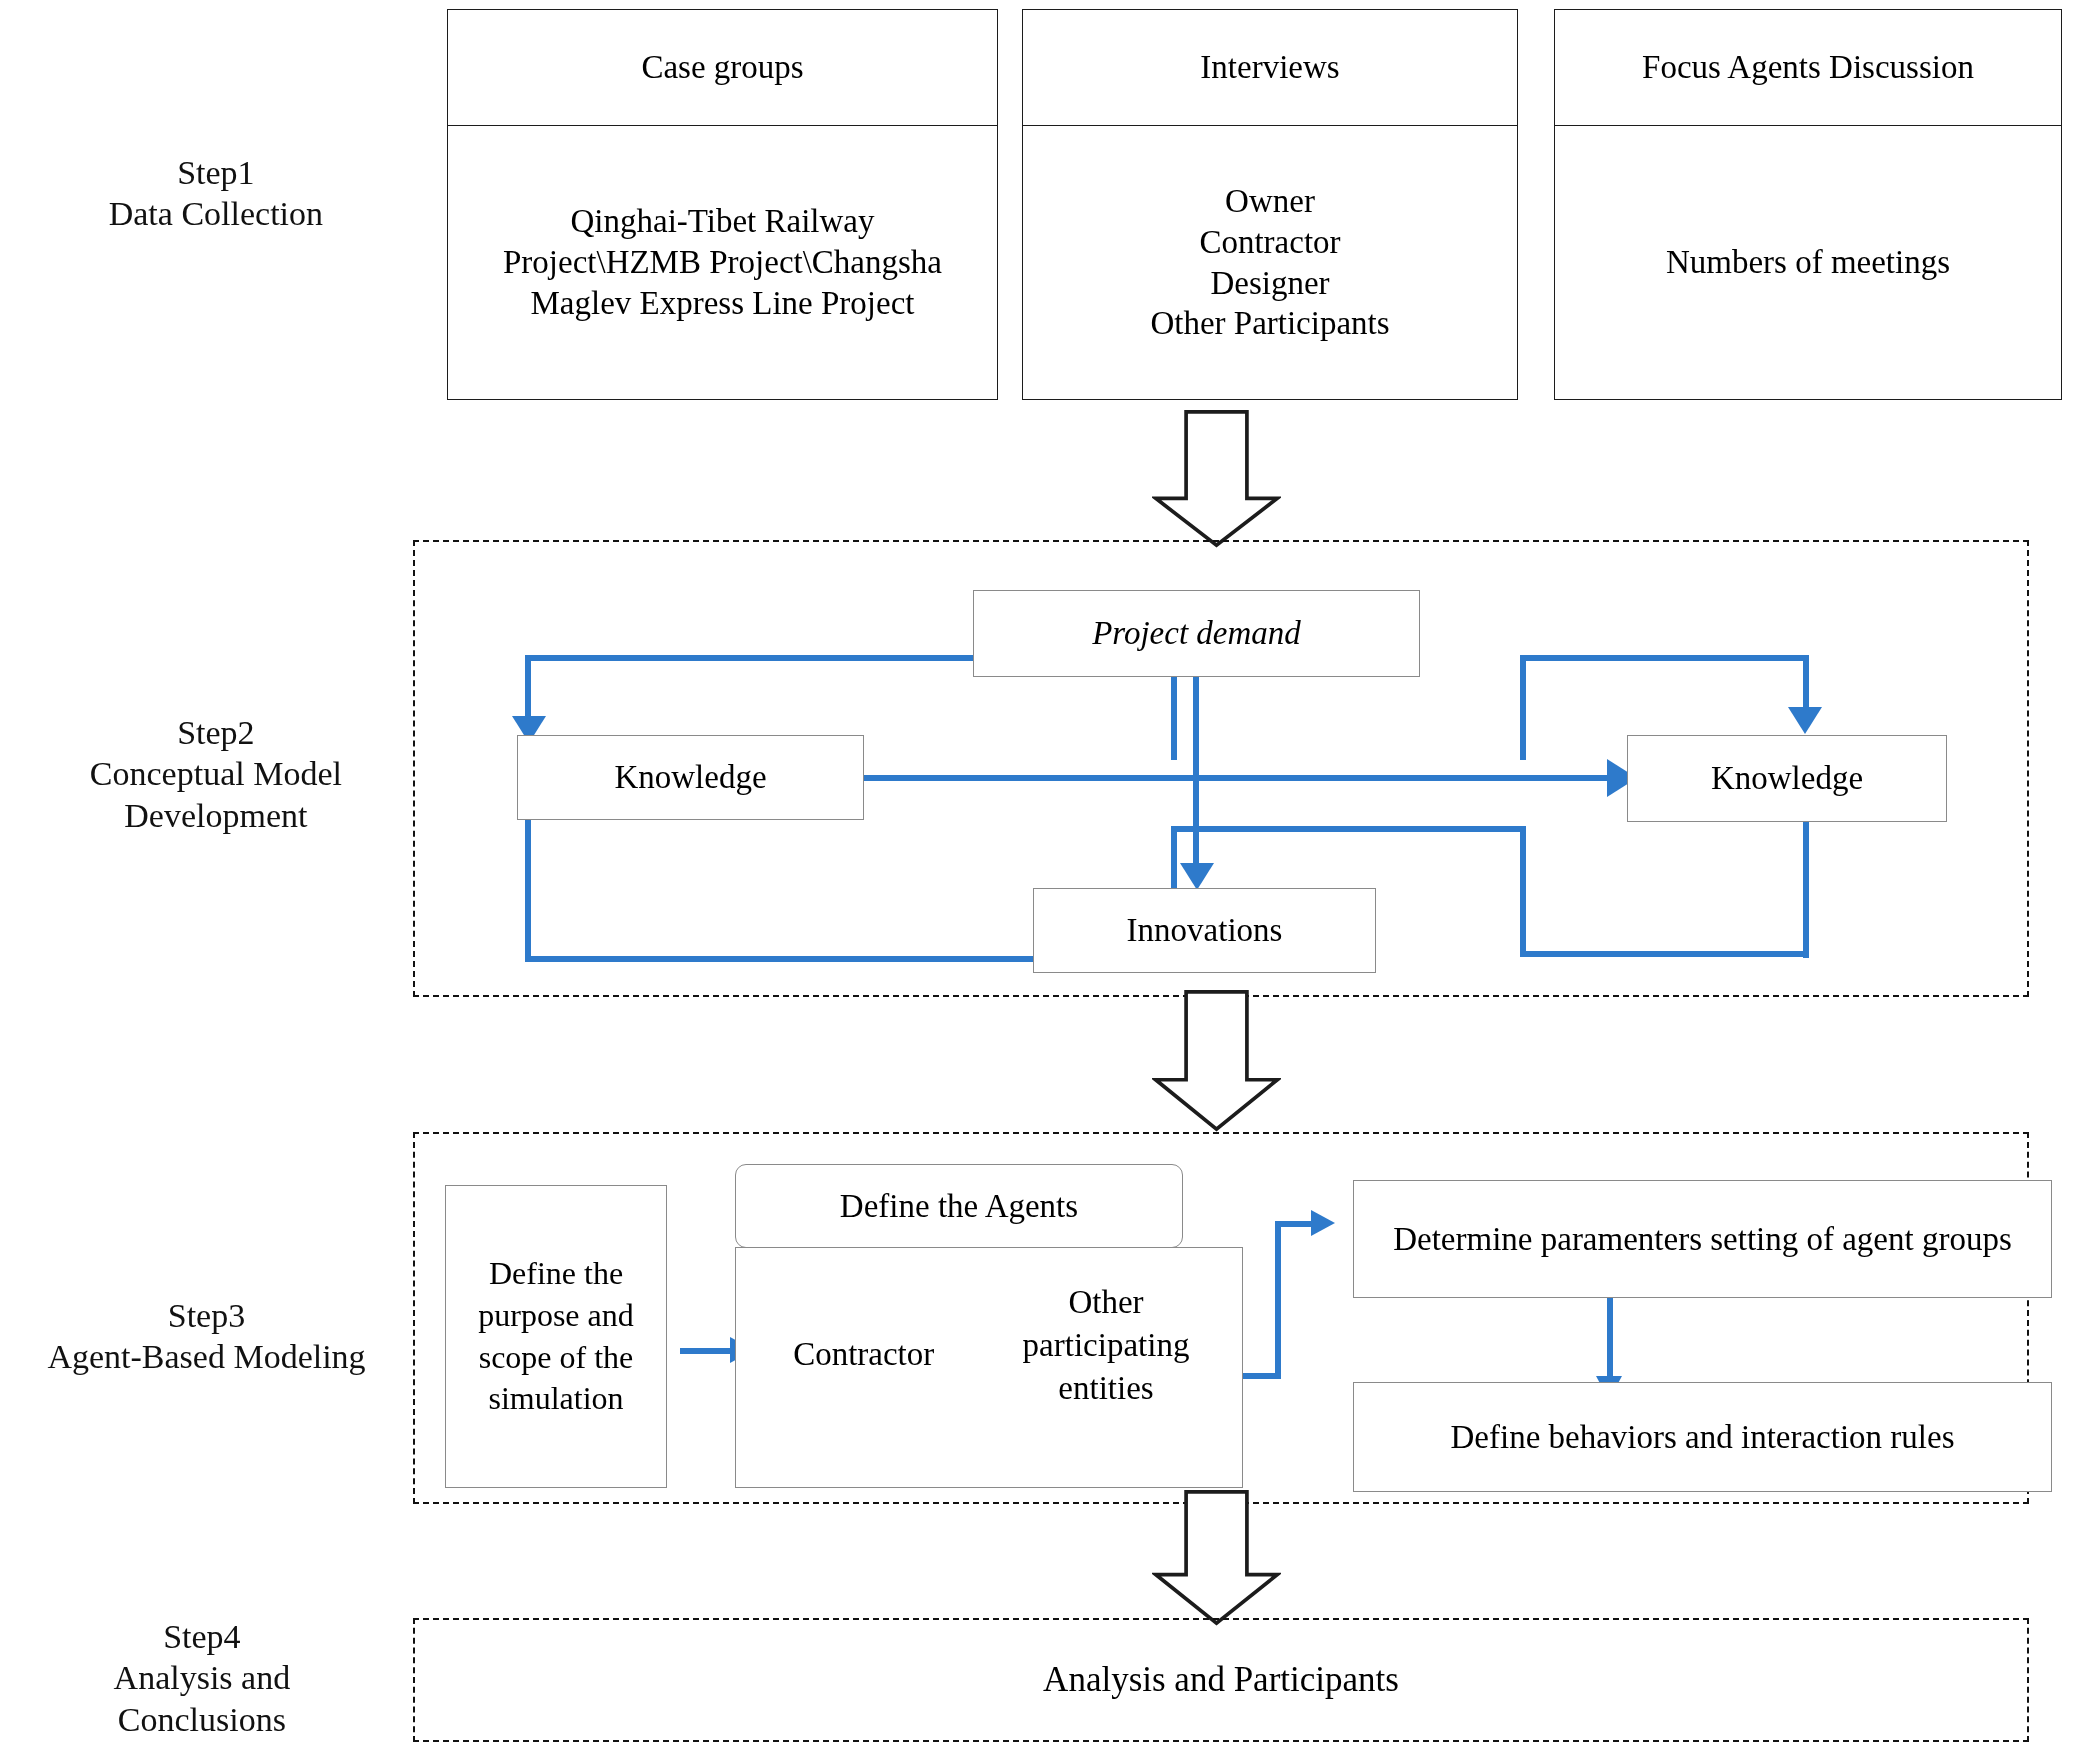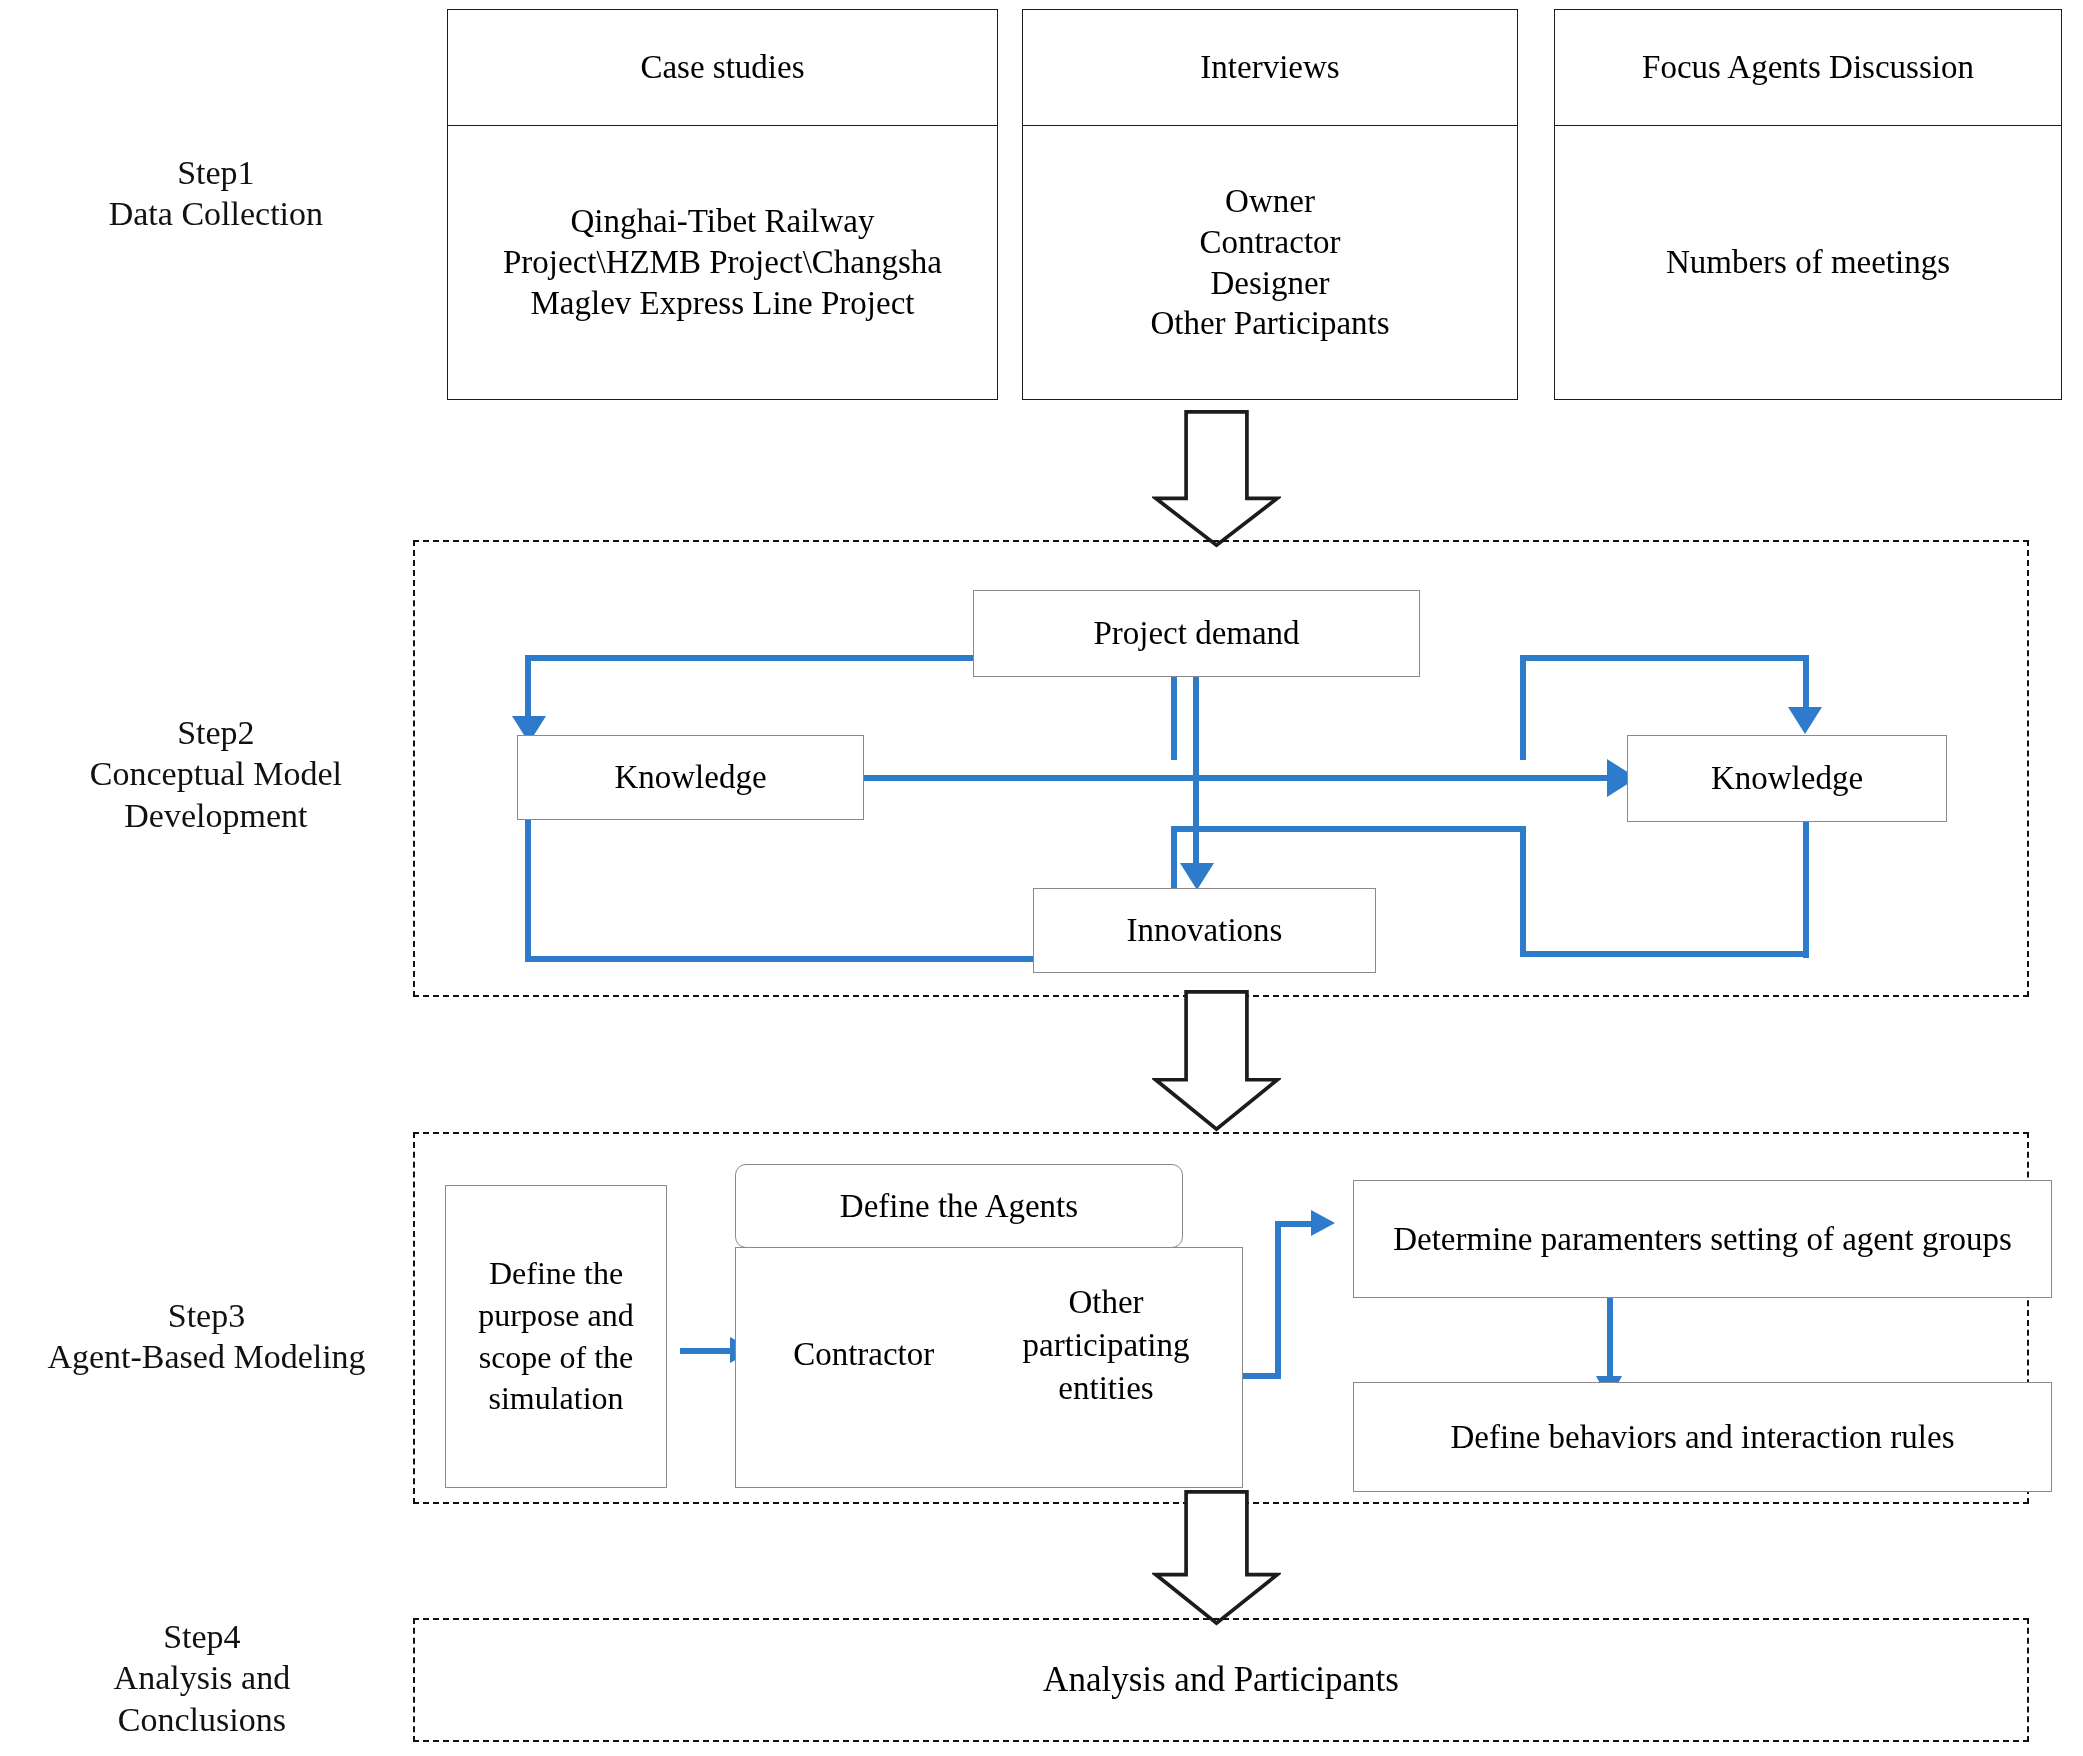--- a/index.html
+++ b/index.html
@@ -68,21 +68,21 @@
   .block-arrow svg{display:block;width:100%;height:100%;}
 </style>
 </head>
 <body>
 
 <div id="canvas">
 
   <div class="step-label" style="left:18.4px;top:152px;width:395px;">Step1
 Data Collection</div>
 
-  <div class="sbox" style="left:447px;top:9.2px;width:551px;height:118px;border-bottom-width:2.8px;">Case studies</div>
+  <div class="sbox" style="left:447px;top:9.2px;width:551px;height:118px;border-bottom-width:2.8px;">Case groups</div>
   <div class="sbox" style="left:447px;top:125px;width:551px;height:275px;white-space:pre-line;">Qinghai-Tibet Railway
 Project\HZMB Project\Changsha
 Maglev Express Line Project</div>
 
   <div class="sbox" style="left:1022px;top:9.2px;width:496px;height:118px;border-bottom-width:2.8px;">Interviews</div>
   <div class="sbox" style="left:1022px;top:125px;width:496px;height:275px;white-space:pre-line;">Owner
 Contractor
 Designer
 Other Participants</div>
 
@@ -121,21 +121,21 @@
   <div class="bl blh" style="left:1520px;top:655px;width:289px;"></div>
   <div class="bl blv" style="left:1520px;top:655px;height:105px;"></div>
   <div class="bl blv" style="left:1803px;top:655px;height:57px;"></div>
   <div class="ah ah-down" style="left:1788px;top:707px;"></div>
 
   <div class="bl blv" style="left:1803px;top:820px;height:138px;"></div>
   <div class="bl blh" style="left:1520px;top:951px;width:289px;"></div>
   <div class="bl blv" style="left:1520px;top:826px;height:131px;"></div>
   <div class="bl blh" style="left:1313px;top:826px;width:213px;"></div>
 
-  <div class="sbox gray" style="left:973px;top:590px;width:447px;height:87px;">Project demand</div>
+  <div class="sbox gray" style="left:973px;top:590px;width:447px;height:87px;font-style:italic;">Project demand</div>
 
   <div class="sbox gray" style="left:517px;top:735px;width:347px;height:85px;">Knowledge</div>
 
   <div class="sbox gray" style="left:1627px;top:735px;width:320px;height:87px;">Knowledge</div>
 
   <div class="sbox gray" style="left:1033px;top:888px;width:343px;height:85px;">Innovations</div>
 
   <div class="block-arrow" style="left:1152px;top:990px;width:129px;height:142px;">
     <svg viewBox="0 0 140 155" preserveAspectRatio="none">
       <polygon points="37,2 103,2 103,98 136,98 70,152 4,98 37,98" fill="#ffffff" stroke="#1c1c1c" stroke-width="4"></polygon>

